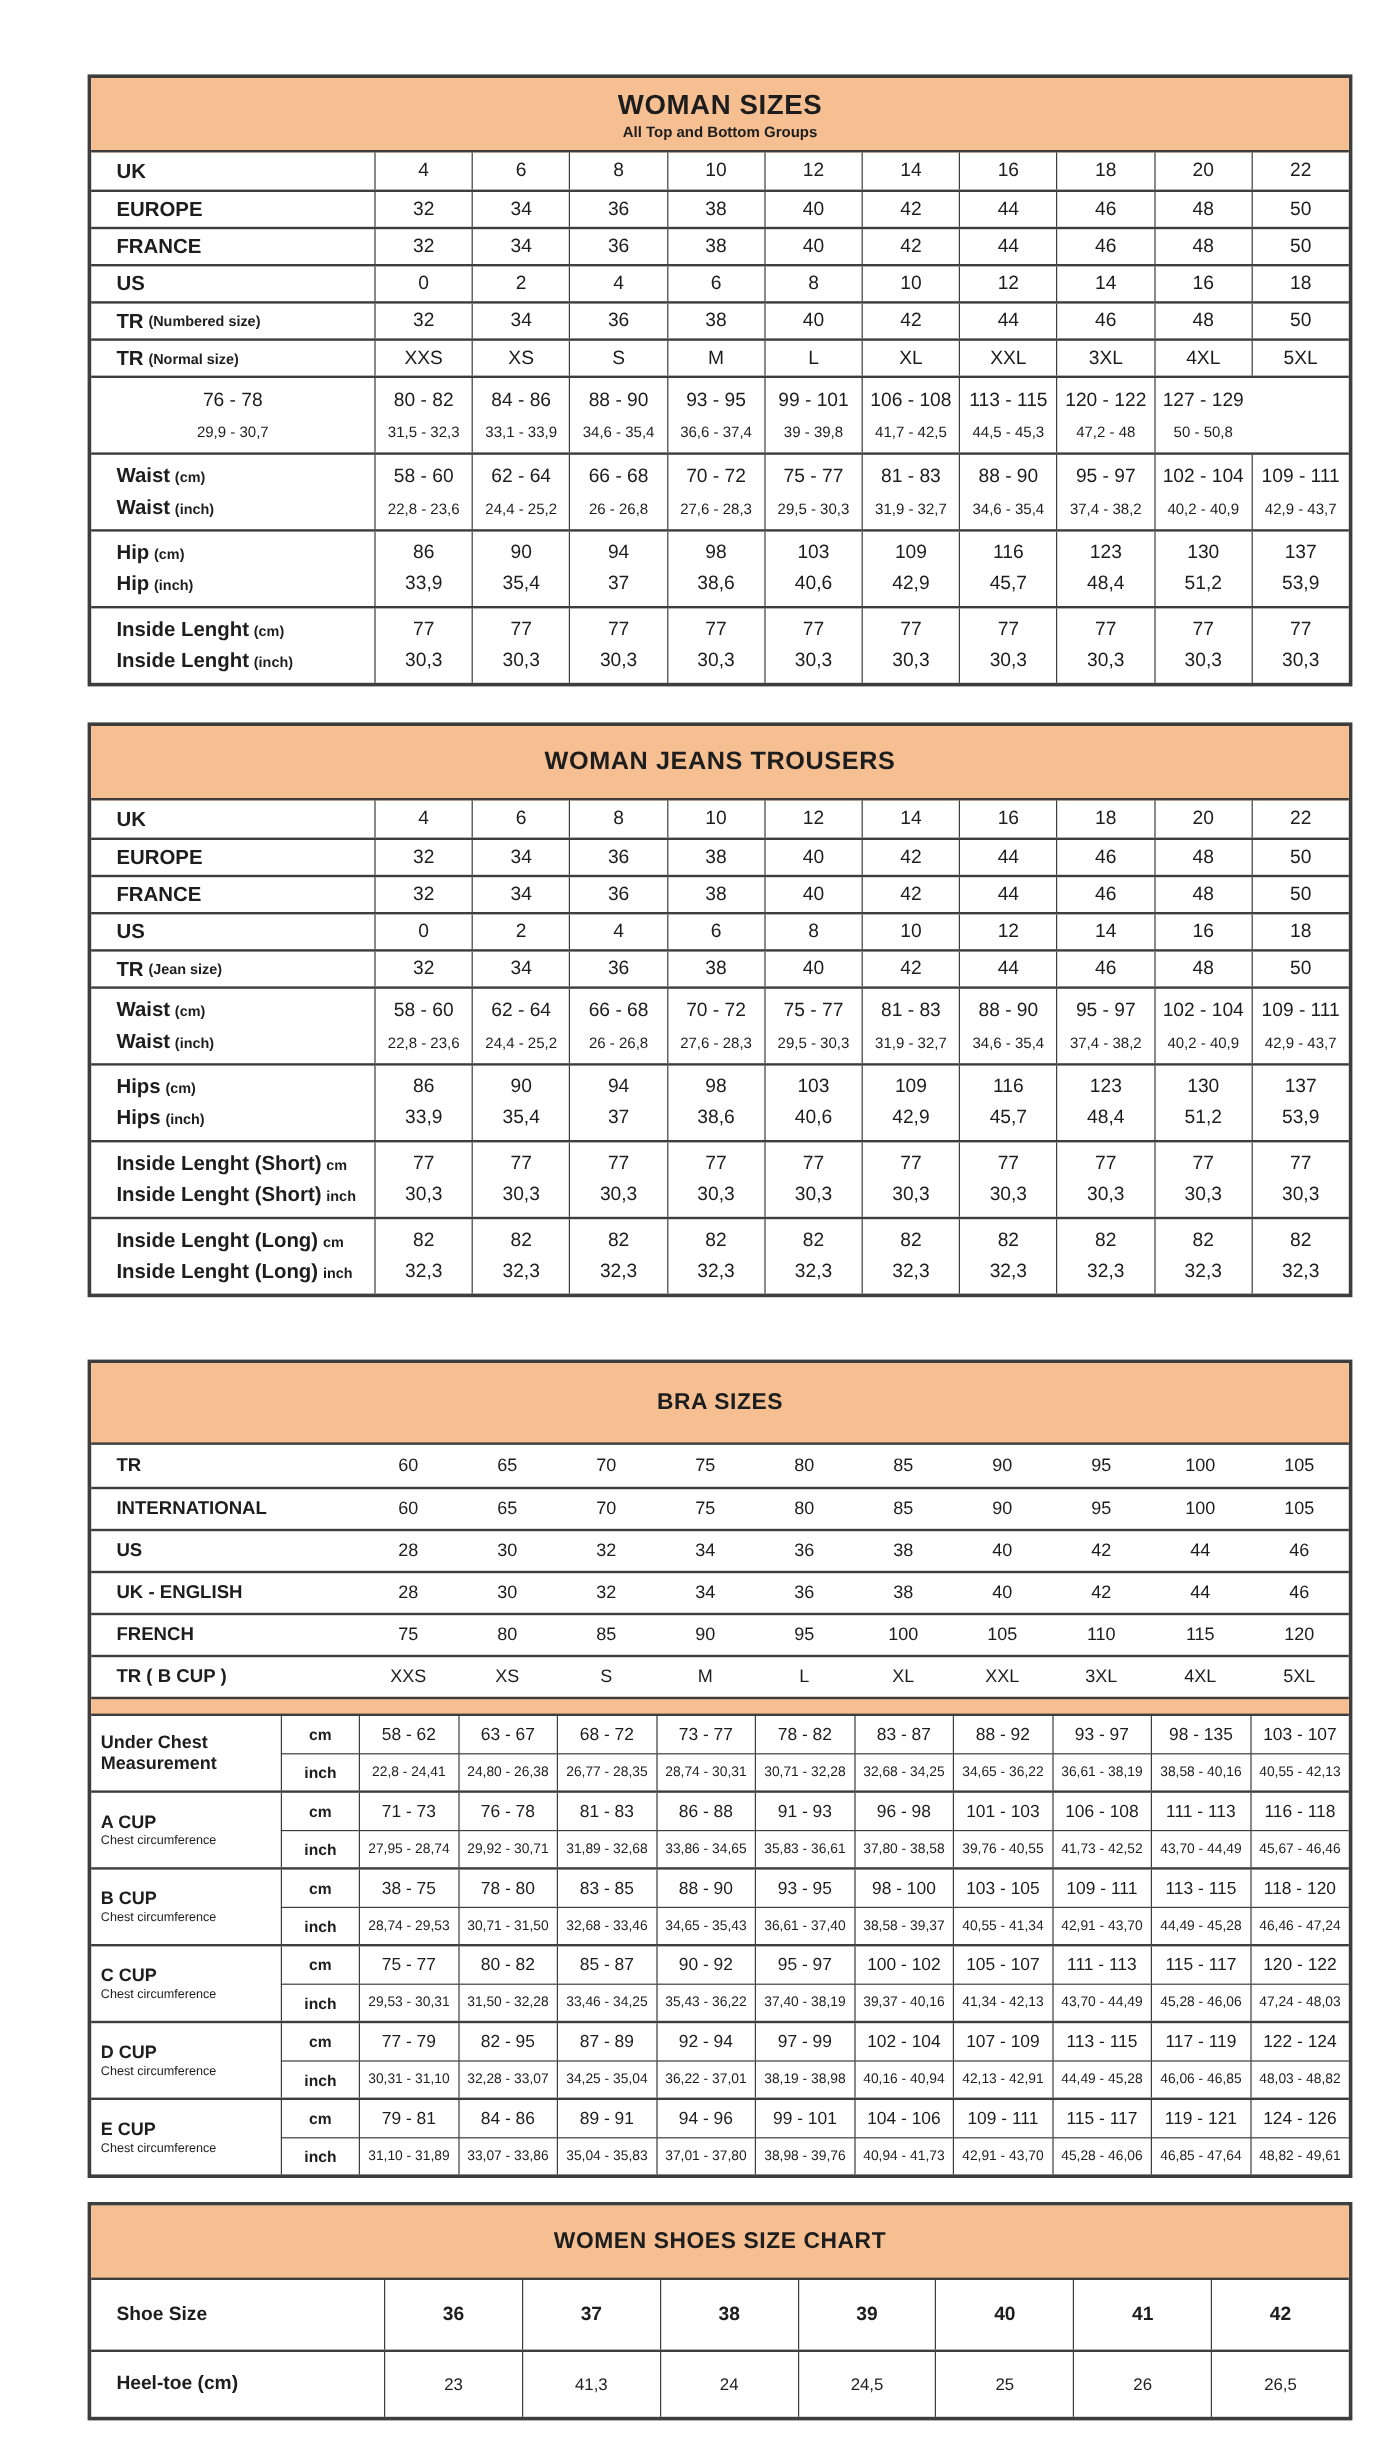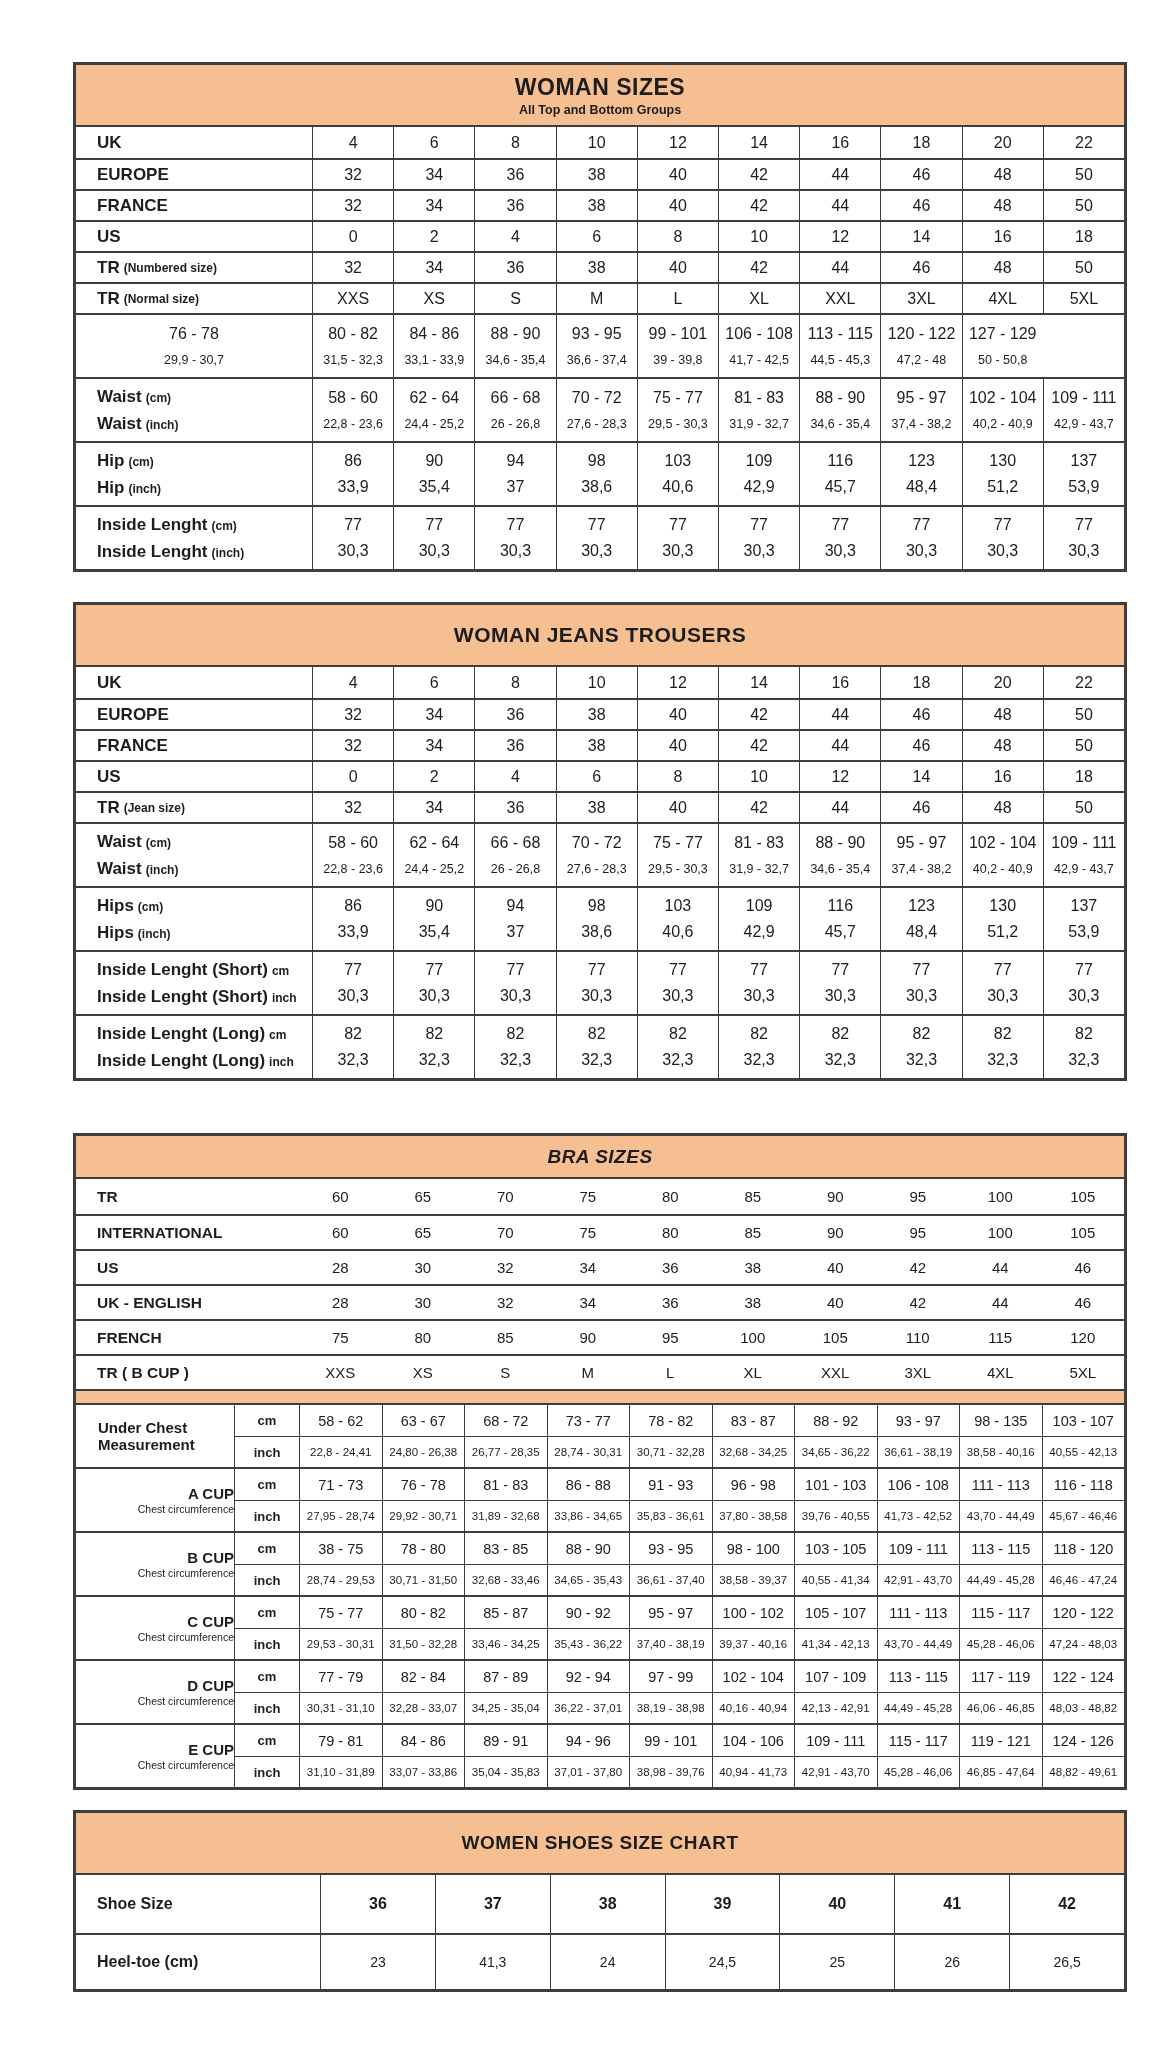--- a/index.html
+++ b/index.html
@@ -20,21 +20,21 @@
   #bra-table{margin-top:52px;}
   #shoes-table{margin-top:20px;}
 
   .thead{
     background:var(--peach);
     display:flex;flex-direction:column;align-items:center;justify-content:center;
     border-bottom:2.5px solid var(--bd);
   }
   .thead.h62{height:62px;}
   .thead.h46{height:62px;}
-  .thead.h50{height:43px;font-style:italic;}
+  .thead.h50{height:68px;}
   .t-title{font-weight:bold;font-size:23px;letter-spacing:.5px;}
   .t-title.md{font-size:21px;}
   .t-title.sm{font-size:19px;}
   .t-sub{font-weight:bold;font-size:12.5px;margin-top:2px;}
 
   
   .grid10{display:grid;grid-template-columns:236px repeat(10,1fr);}
   .gridBra{display:grid;grid-template-columns:223px repeat(10,1fr);}
   .gridCup{display:grid;grid-template-columns:158px 65px repeat(10,1fr);}
   .grid7{display:grid;grid-template-columns:244px repeat(7,1fr);}
@@ -68,21 +68,21 @@
   .brow .lab-big{font-size:15.5px;}
 
   .bra-divider{
     height:16px;background:var(--peach);
     border-top:2.5px solid var(--bd);border-bottom:2.5px solid var(--bd);
   }
 
   
   .cgroup{grid-template-rows:31px 31px;border-top:2.5px solid var(--bd);}
   #bra-cups > .cgroup:first-child{border-top:none;}
-  .cuplab{grid-row:1/3;grid-column:1;flex-direction:column;align-items:flex-end;justify-content:center;padding-left:22px;}
+  .cuplab{grid-row:1/3;grid-column:1;flex-direction:column;align-items:flex-start;justify-content:center;padding-left:8px;}
   .cupname{font-weight:bold;font-size:15px;line-height:1.15;}
   .cupsub{font-size:10.5px;margin-top:1px;}
   .unit{font-weight:bold;font-size:13px;}
   .r2{border-top:1.5px solid var(--bd);}
   .cupcm{font-size:14.5px;}
   .cupinch{font-size:11.5px;}
 
   
   .shoerow1{height:58px;border-top:none;}
   .shoerow2{height:56px;border-top:2px solid var(--bd);}
@@ -854,21 +854,21 @@
             <div class="cell val r2 cupinch">45,28 - 46,06</div>
             <div class="cell val r2 cupinch">47,24 - 48,03</div>
           </div>
           <div class="cgroup gridCup">
             <div class="cell labcell cuplab">
               <div class="cupname">D CUP</div>
               <div class="cupsub">Chest circumference</div>
             </div>
             <div class="cell unit r1">cm</div>
             <div class="cell val r1 cupcm">77 - 79</div>
-            <div class="cell val r1 cupcm">82 - 84</div>
+            <div class="cell val r1 cupcm">82 - 95</div>
             <div class="cell val r1 cupcm">87 - 89</div>
             <div class="cell val r1 cupcm">92 - 94</div>
             <div class="cell val r1 cupcm">97 - 99</div>
             <div class="cell val r1 cupcm">102 - 104</div>
             <div class="cell val r1 cupcm">107 - 109</div>
             <div class="cell val r1 cupcm">113 - 115</div>
             <div class="cell val r1 cupcm">117 - 119</div>
             <div class="cell val r1 cupcm">122 - 124</div>
             <div class="cell unit r2">inch</div>
             <div class="cell val r2 cupinch">30,31 - 31,10</div>

